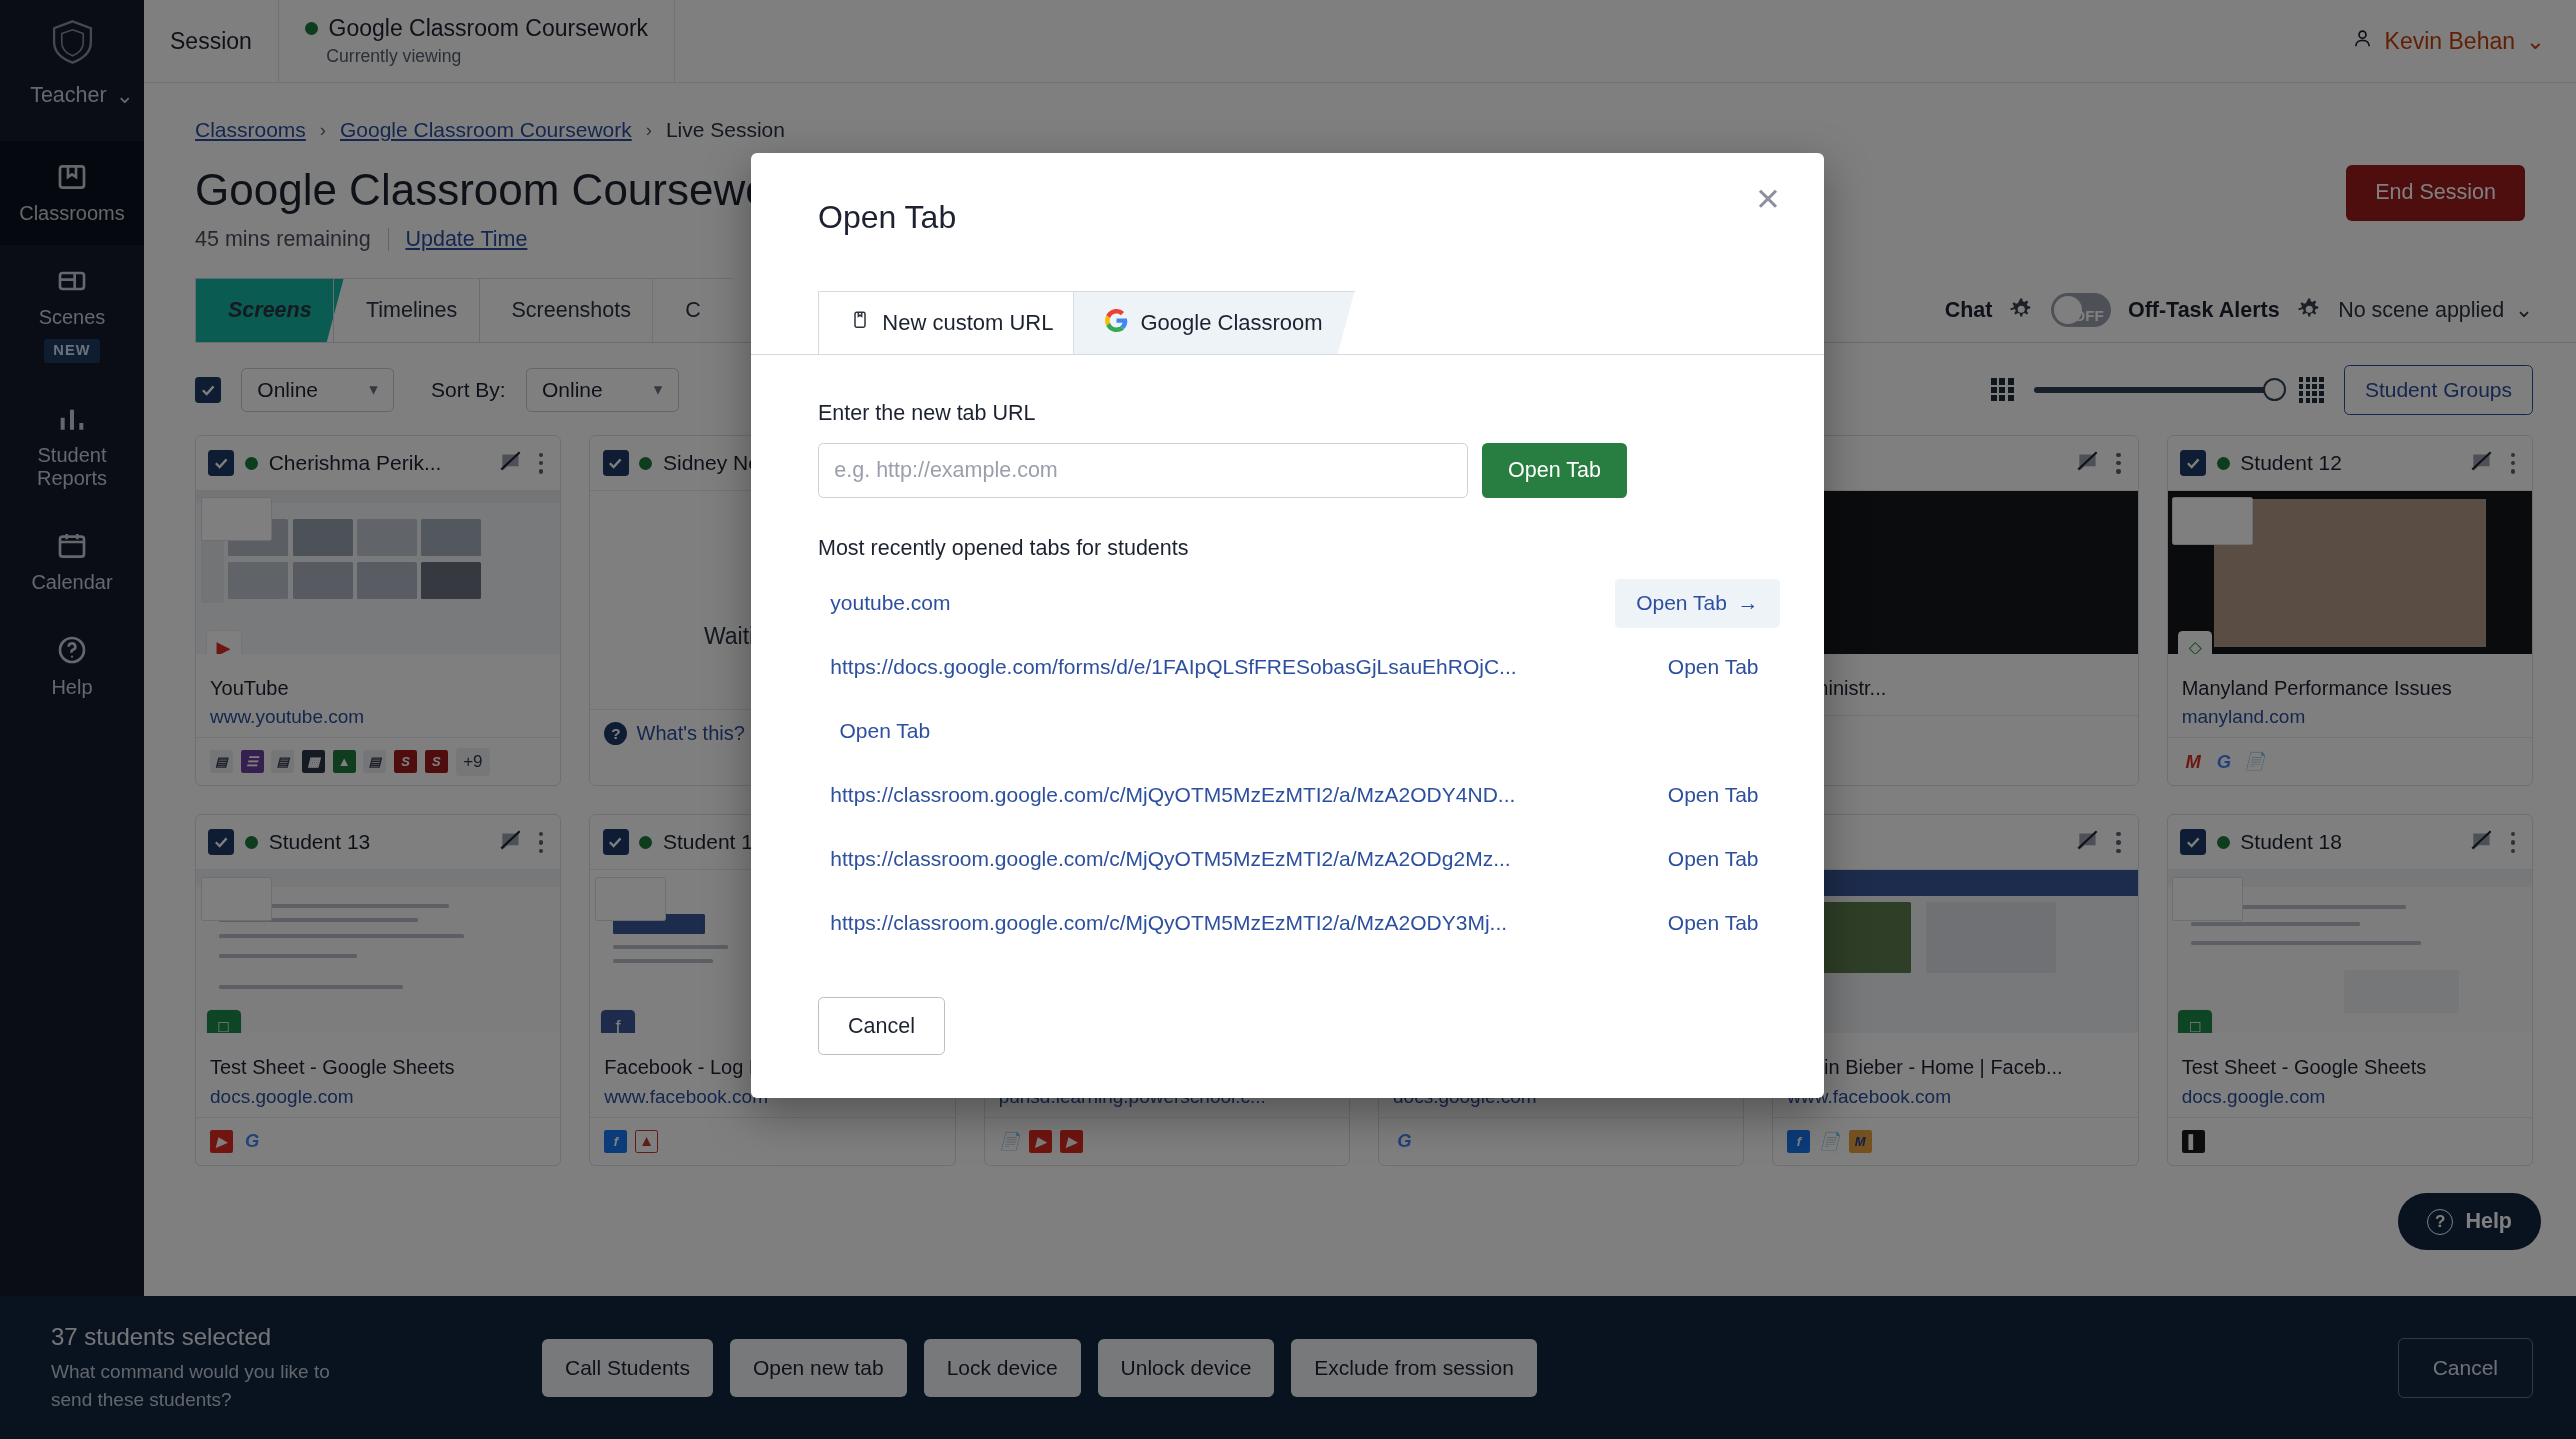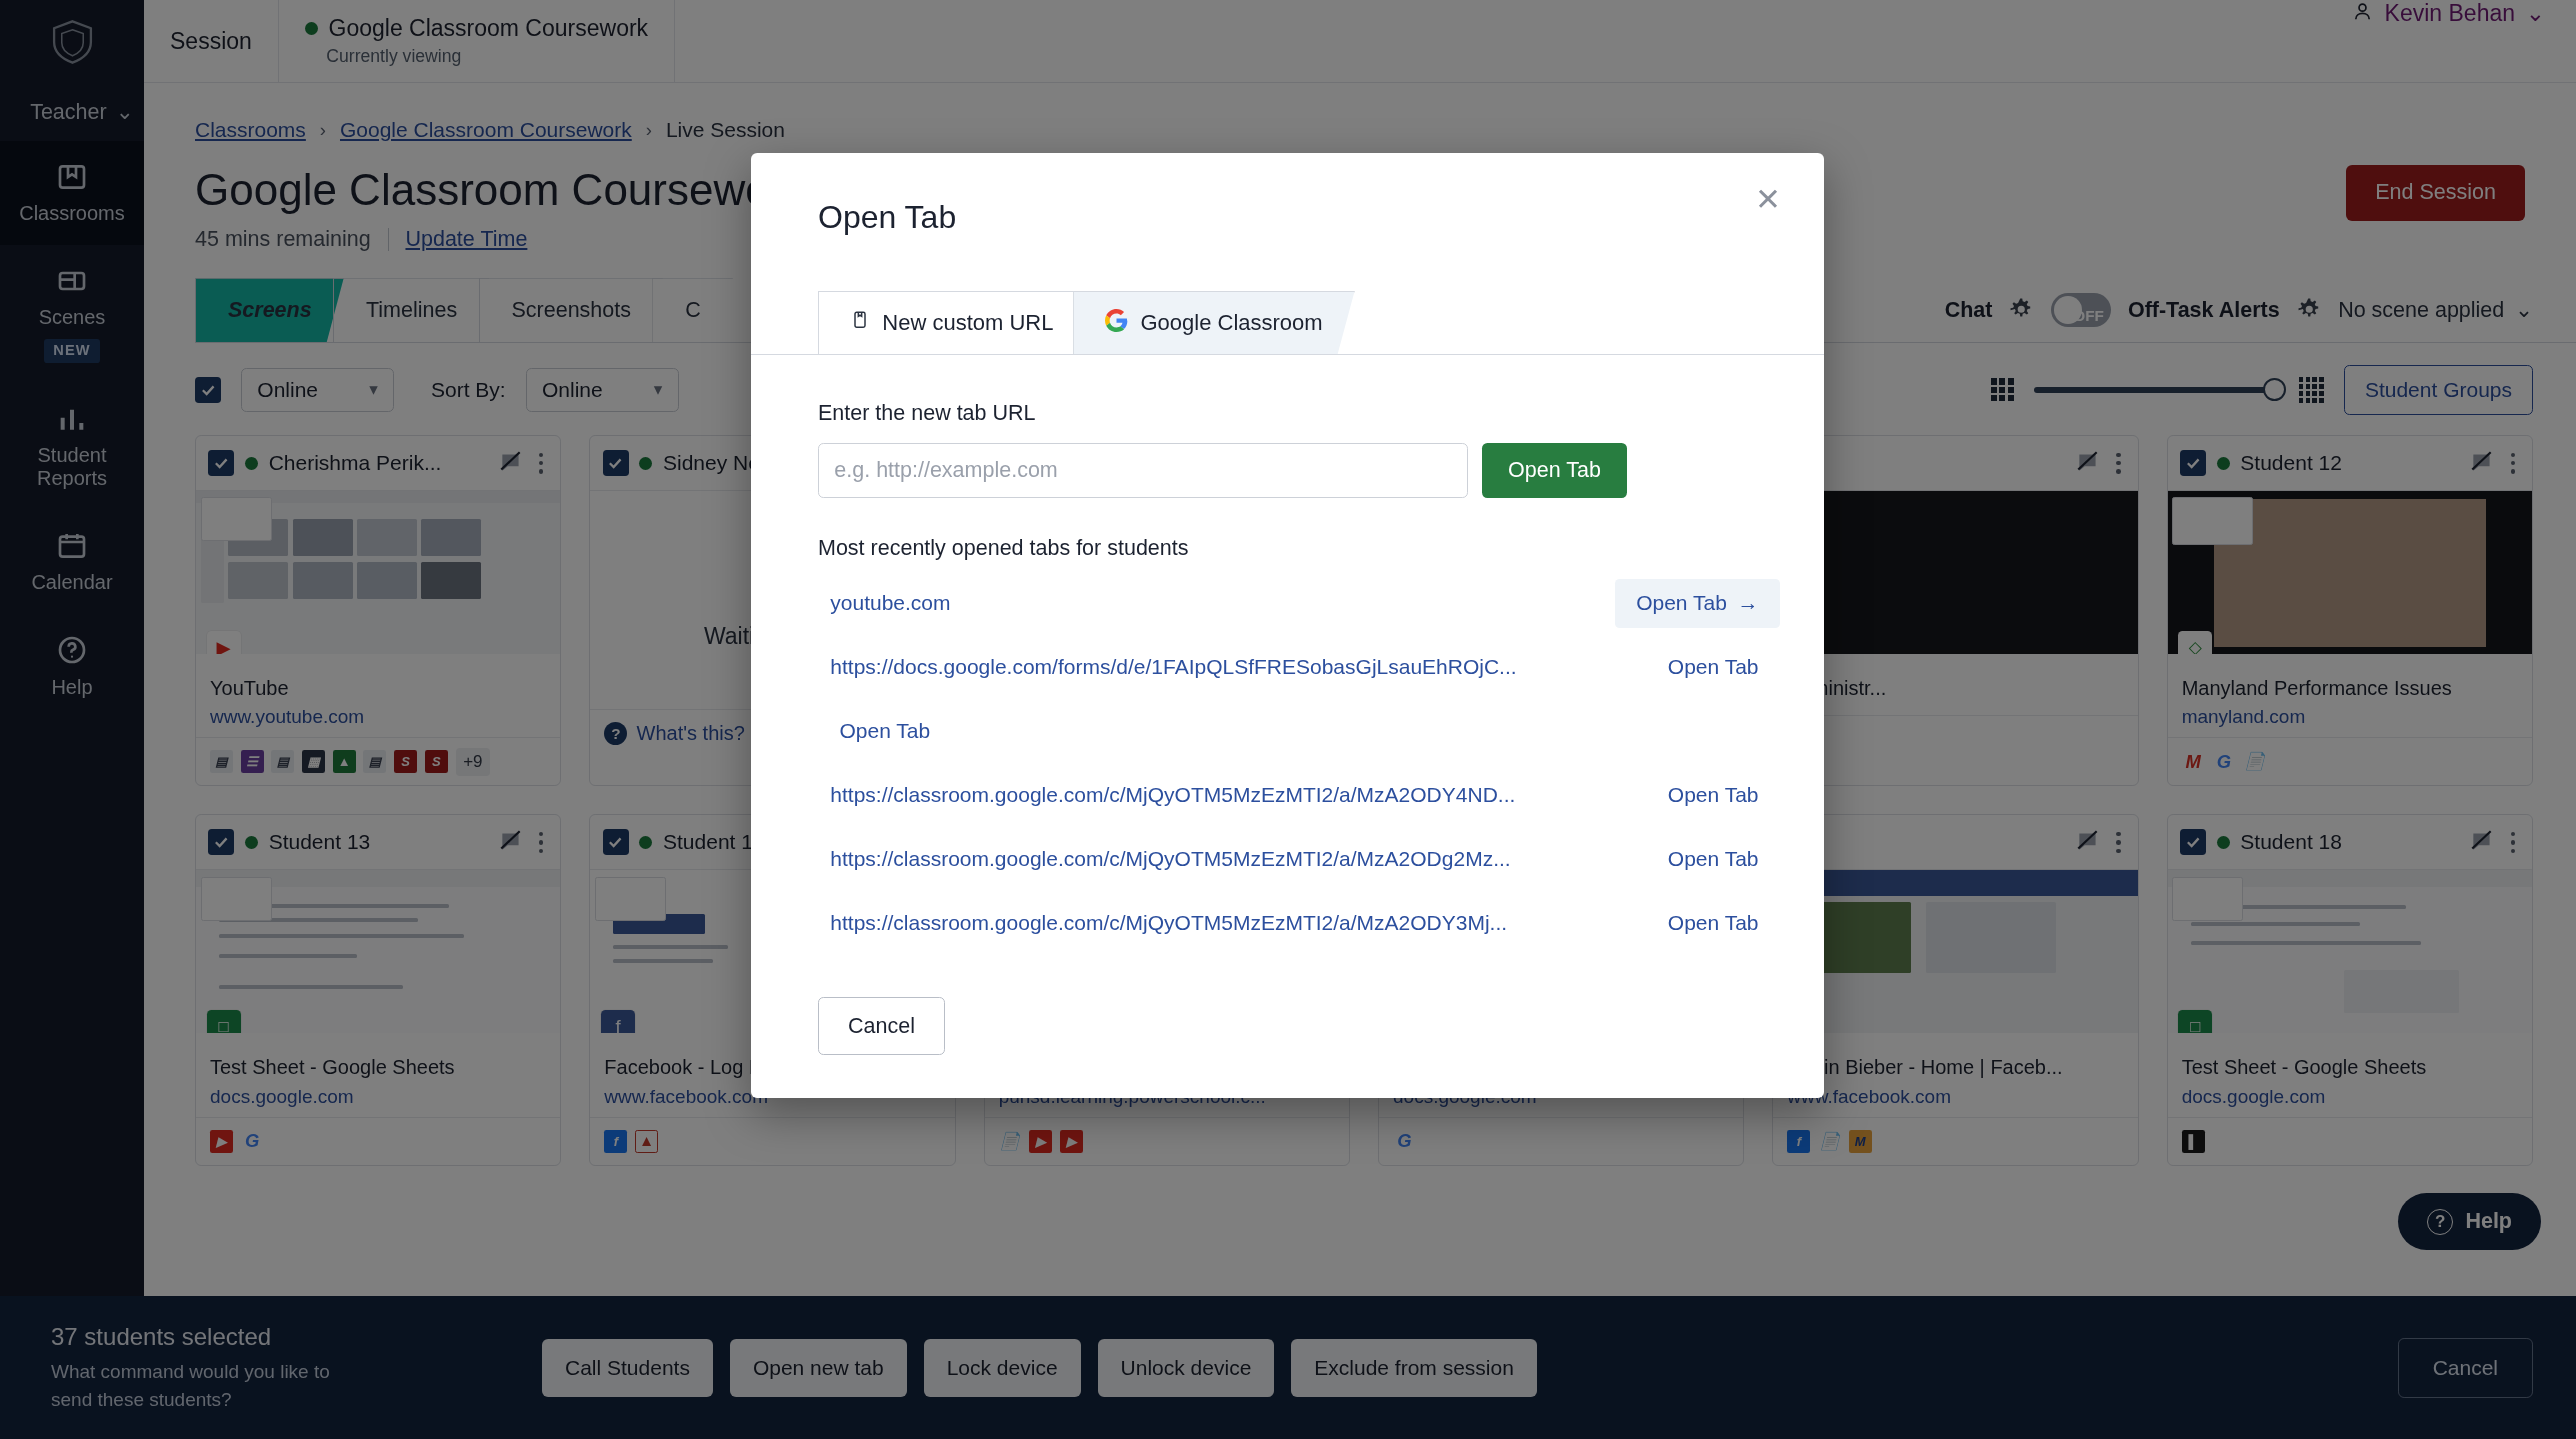--- a/index.html
+++ b/index.html
@@ -19,21 +19,21 @@
   }
 
   
   .rail {
     position: absolute; left: 0; top: 0; width: 144px; height: 1440px;
     background: #141b2a; z-index: 10;
     display: flex; flex-direction: column; align-items: center;
   }
   .rail-logo { height: 83px; display: flex; align-items: center; justify-content: center; width: 100%; }
   .rail-role {
-    width: 100%; height: 58px; display: flex; align-items: center; justify-content: center;
+    width: 100%; height: 58px; display: flex; align-items: flex-start; justify-content: center;
     gap: 9.2px; color: #c9ced8; font-size: 21.5px; margin-left: 20px;
   }
   .rail-item {
     width: 100%; padding: 20px 6.1px 20px; display: flex; flex-direction: column;
     align-items: center; gap: 9.2px; color: #c9ced8; font-size: 20px; text-align: center;
     line-height: 1.15;
   }
   .rail-item.active { background: #0b111c; }
   .rail-badge {
     background: #1e3a63; color: #d6e2f5; font-size: 14.6px; font-weight: bold;
@@ -54,21 +54,21 @@
   }
   .tb-session {
     display: flex; flex-direction: column; justify-content: center; padding: 0 26px;
     border-right: 0.8px solid #e2e5ea; gap: 3.1px;
   }
   .tb-session-title { display:flex; align-items:center; gap: 10.7px; font-size: 23px; color: #1e2330; }
   .tb-session-sub { font-size: 17.6px; color: #55606f; padding-left: 21.5px; }
   .dot-green { width: 13px; height: 13px; border-radius: 50%; background: #1b7a3d; display:inline-block; }
   .tb-spacer { flex: 1; }
   .tb-user {
-    display: flex; align-items: flex-start; gap: 10.7px; padding: 0 31px; font-size: 23px; color: #701a75;
+    display: flex; align-items: center; gap: 10.7px; padding: 0 31px; font-size: 23px; color: #c2410c;
   }
 
   
   .page { position: absolute; left: 144px; top: 83px; right: 0; bottom: 0; background: #fff; }
 
   .breadcrumb { display: flex; align-items: center; gap: 14px; padding: 35px 0 0 51px; font-size: 21px; }
   .bc-link { color: #2c4f9e; text-decoration: underline; }
   .bc-sep { color: #5a6271; font-size: 18.4px; }
   .bc-cur { color: #2b3341; }
 

